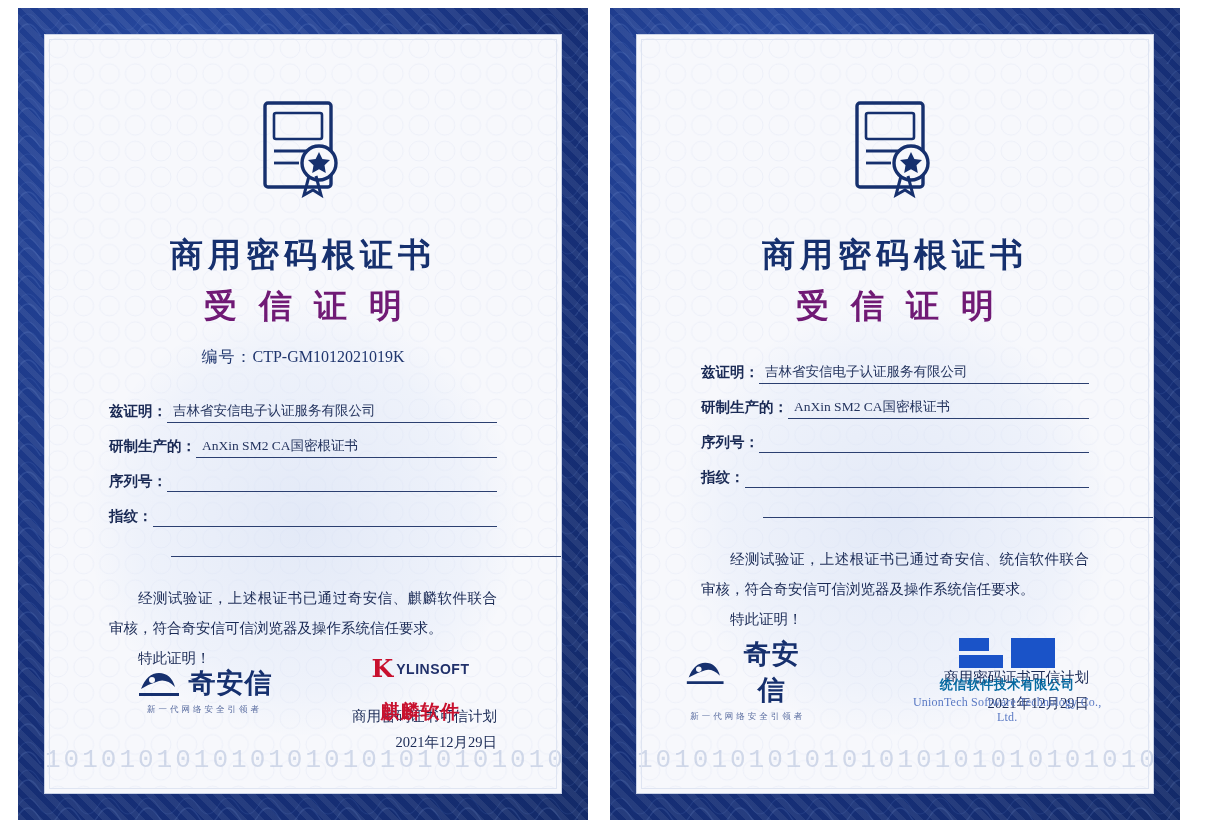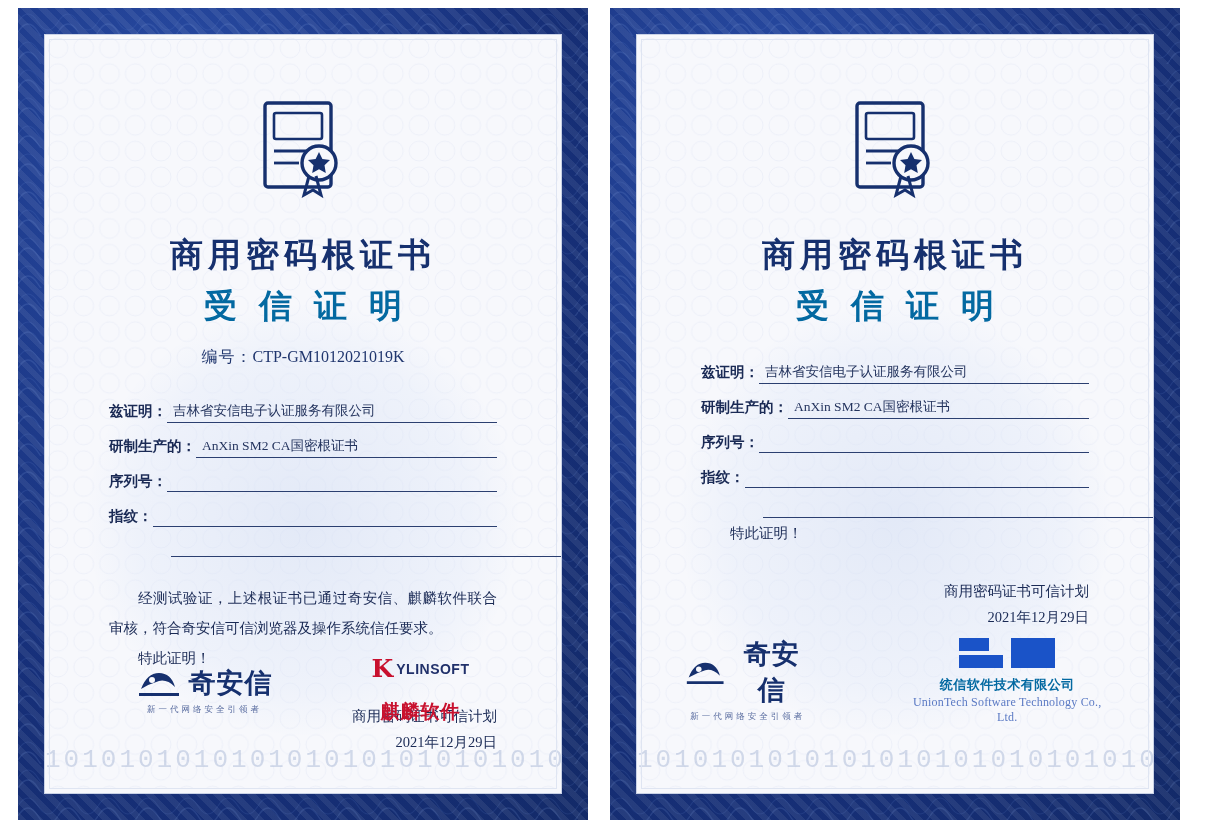--- a/index.html
+++ b/index.html
@@ -108,21 +108,21 @@
     text-align: center;
     color: #16306e;
     font-weight: bold;
     font-size: 33px;
     letter-spacing: 5px;
     margin-top: 24px;
     font-family: "DejaVu Serif", serif;
   }
   .title2 {
     text-align: center;
-    color: #0369a1;
+    color: #701a75;
     font-weight: bold;
     font-size: 33px;
     letter-spacing: 22px;
     margin-top: 6px;
     text-indent: 22px;
     font-family: "DejaVu Serif", serif;
   }
   .serial {
     text-align: center;
     color: #20366e;
@@ -423,20 +423,21 @@
             <span class="lbl">序列号：</span>
             <span class="val empty"></span>
           </div>
           <div class="field fp">
             <span class="lbl">指纹：</span>
             <span class="val empty"></span>
           </div>
           <div class="fp-second"></div>
         </div>
 
+        <div class="para">经测试验证，上述根证书已通过奇安信、统信软件联合审核，符合奇安信可信浏览器及操作系统信任要求。</div>
         <div class="para2">特此证明！</div>
 
         <div class="signoff">
           <div>商用密码证书可信计划</div>
           <div>2021年12月29日</div>
         </div>
       </div>
 
       <div class="logos">
         <div class="logo-block">

